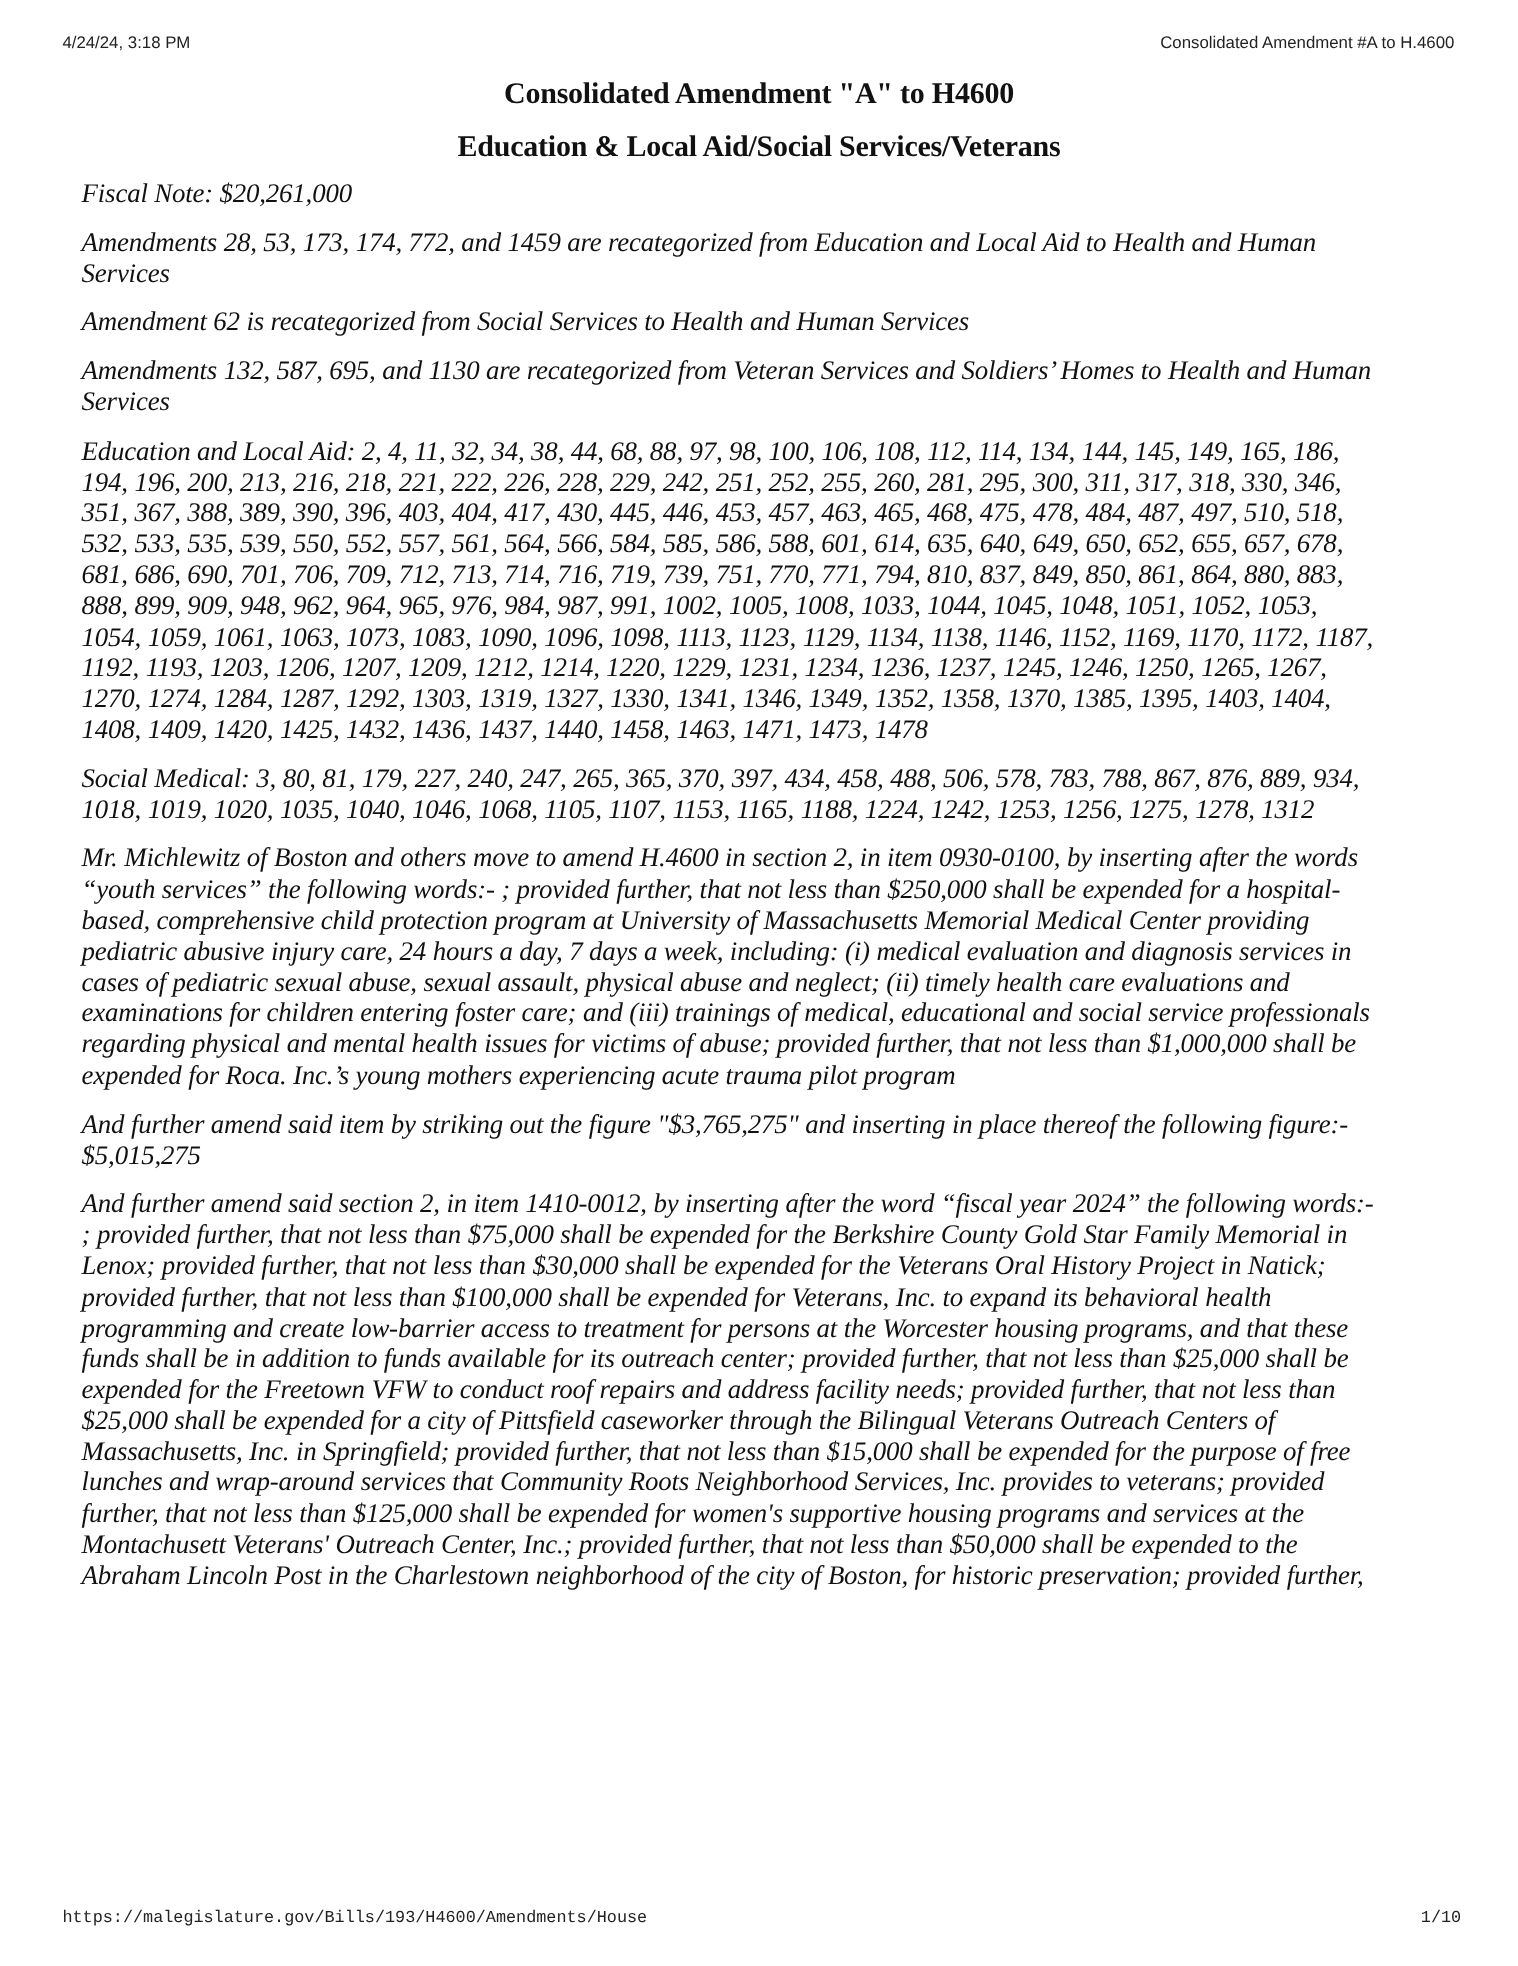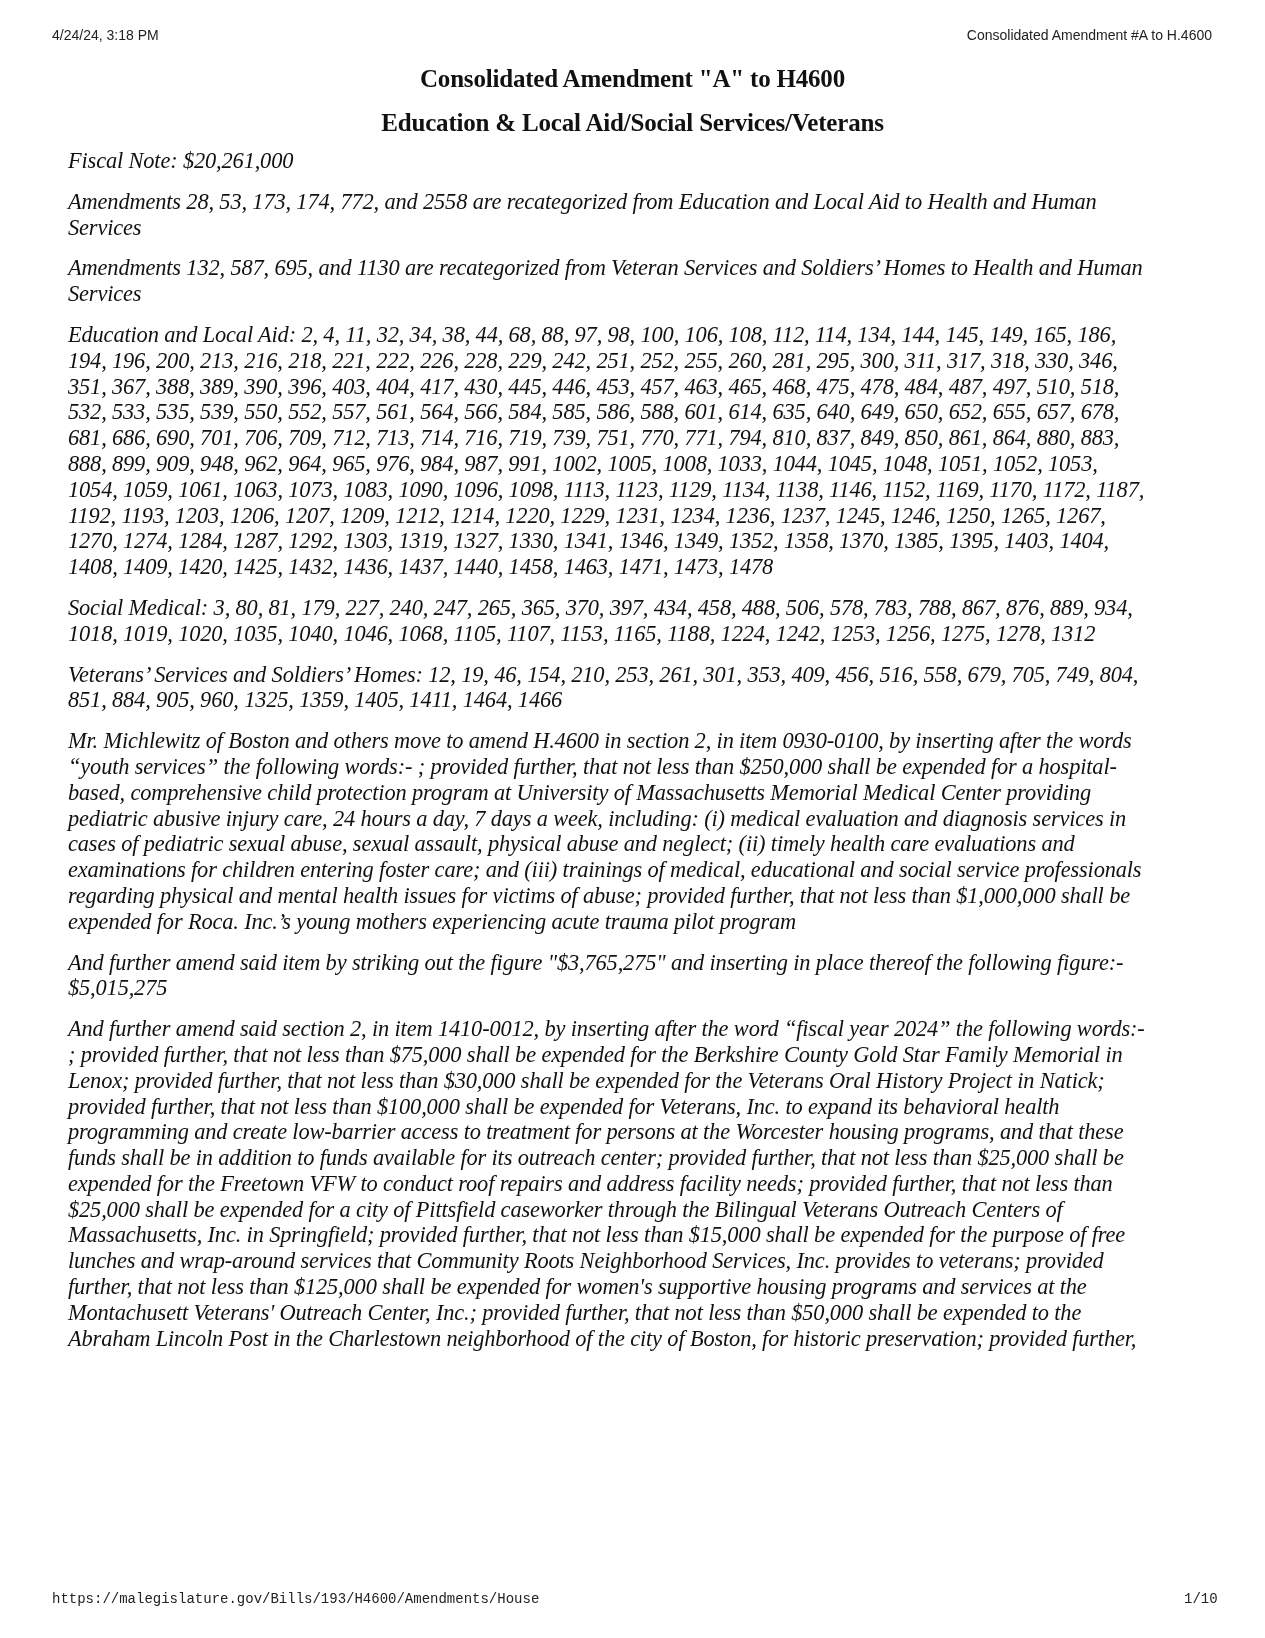--- a/index.html
+++ b/index.html
@@ -100,28 +100,28 @@
   <span class="date">4/24/24, 3:18 PM</span>
   <span class="title">Consolidated Amendment #A to H.4600</span>
 </div>
 
 <div class="content">
   <h1>Consolidated Amendment "A" to H4600</h1>
   <h2>Education &amp; Local Aid/Social Services/Veterans</h2>
 
   <p class="fiscal">Fiscal Note: $20,261,000</p>
 
-  <p>Amendments 28, 53, 173, 174, 772, and 2558 are recategorized from Education and Local Aid to Health and Human Services</p>
+  <p>Amendments 28, 53, 173, 174, 772, and 1459 are recategorized from Education and Local Aid to Health and Human Services</p>
+  <p>Amendment 62 is recategorized from Social Services to Health and Human Services</p>
   <p>Amendments 132, 587, 695, and 1130 are recategorized from Veteran Services and Soldiers’ Homes to Health and Human Services</p>
 
   <p><span>Education and Local Aid</span>: <span>2, 4, 11, 32, 34, 38, 44, 68, 88, 97, 98, 100, 106, 108, 112, 114, 134, 144, 145, 149, 165, 186, 194, 196, 200, 213, 216, 218, 221, 222, 226, 228, 229, 242, 251, 252, 255, 260, 281, 295, 300, 311, 317, 318, 330, 346, 351, 367, 388, 389, 390, 396, 403, 404, 417, 430, 445, 446, 453, 457, 463, 465, 468, 475, 478, 484, 487, 497, 510, 518, 532, 533, 535, 539, 550, 552, 557, 561, 564, 566, 584, 585, 586, 588, 601, 614, 635, 640, 649, 650, 652, 655, 657, 678, 681, 686, 690, 701, 706, 709, 712, 713, 714, 716, 719, 739, 751, 770, 771, 794, 810, 837, 849, 850, 861, 864, 880, 883, 888, 899, 909, 948, 962, 964, 965, 976, 984, 987, 991, 1002, 1005, 1008, 1033, 1044, 1045, 1048, 1051, 1052, 1053, 1054, 1059, 1061, 1063, 1073, 1083, 1090, 1096, 1098, 1113, 1123, 1129, 1134, 1138, 1146, 1152, 1169, 1170, 1172, 1187, 1192, 1193, 1203, 1206, 1207, 1209, 1212, 1214, 1220, 1229, 1231, 1234, 1236, 1237, 1245, 1246, 1250, 1265, 1267, 1270, 1274, 1284, 1287, 1292, 1303, 1319, 1327, 1330, 1341, 1346, 1349, 1352, 1358, 1370, 1385, 1395, 1403, 1404, 1408, 1409, 1420, 1425, 1432, 1436, 1437, 1440, 1458, 1463, 1471, 1473, 1478</span></p>
 
   <p><span>Social Medical</span>: <span>3, 80, 81, 179, 227, 240, 247, 265, 365, 370, 397, 434, 458, 488, 506, 578, 783, 788, 867, 876, 889, 934, 1018, 1019, 1020, 1035, 1040, 1046, 1068, 1105, 1107, 1153, 1165, 1188, 1224, 1242, 1253, 1256, 1275, 1278, 1312</span></p>
 
-  <p><span>Veterans’ Services and Soldiers’ Homes</span>: <span>12, 19, 46, 154, 210, 253, 261, 301, 353, 409, 456, 516, 558, 679, 705, 749, 804, 851, 884, 905, 960, 1325, 1359, 1405, 1411, 1464, 1466</span></p>
 
   <p>Mr. Michlewitz of Boston and others move to amend H.4600 in section 2, in item 0930-0100, by inserting after the words “youth services” the following words:- ; provided further, that not less than $250,000 shall be expended for a hospital-based, comprehensive child protection program at University of Massachusetts Memorial Medical Center providing pediatric abusive injury care, 24 hours a day, 7 days a week, including: (i) medical evaluation and diagnosis services in cases of pediatric sexual abuse, sexual assault, physical abuse and neglect; (ii) timely health care evaluations and examinations for children entering foster care; and (iii) trainings of medical, educational and social service professionals regarding physical and mental health issues for victims of abuse; provided further, that not less than $1,000,000 shall be expended for Roca. Inc.’s young mothers experiencing acute trauma pilot program</p>
   <p>And further amend said item by striking out the figure "$3,765,275" and inserting in place thereof the following figure:- $5,015,275</p>
   <p>And further amend said section 2, in item 1410-0012, by inserting after the word “fiscal year 2024” the following words:- ; provided further, that not less than $75,000 shall be expended for the Berkshire County Gold Star Family Memorial in Lenox; provided further, that not less than $30,000 shall be expended for the Veterans Oral History Project in Natick; provided further, that not less than $100,000 shall be expended for Veterans, Inc. to expand its behavioral health programming and create low-barrier access to treatment for persons at the Worcester housing programs, and that these funds shall be in addition to funds available for its outreach center; provided further, that not less than $25,000 shall be expended for the Freetown VFW to conduct roof repairs and address facility needs; provided further, that not less than $25,000 shall be expended for a city of Pittsfield caseworker through the Bilingual Veterans Outreach Centers of Massachusetts, Inc. in Springfield; provided further, that not less than $15,000 shall be expended for the purpose of free lunches and wrap-around services that Community Roots Neighborhood Services, Inc. provides to veterans; provided further, that not less than $125,000 shall be expended for women's supportive housing programs and services at the Montachusett Veterans' Outreach Center, Inc.; provided further, that not less than $50,000 shall be expended to the Abraham Lincoln Post in the Charlestown neighborhood of the city of Boston, for historic preservation; provided further,</p>
 </div>
 
 <div class="print-footer">
   <span class="url">https://malegislature.gov/Bills/193/H4600/Amendments/House</span>
   <span class="page">1/10</span>
 </div>

